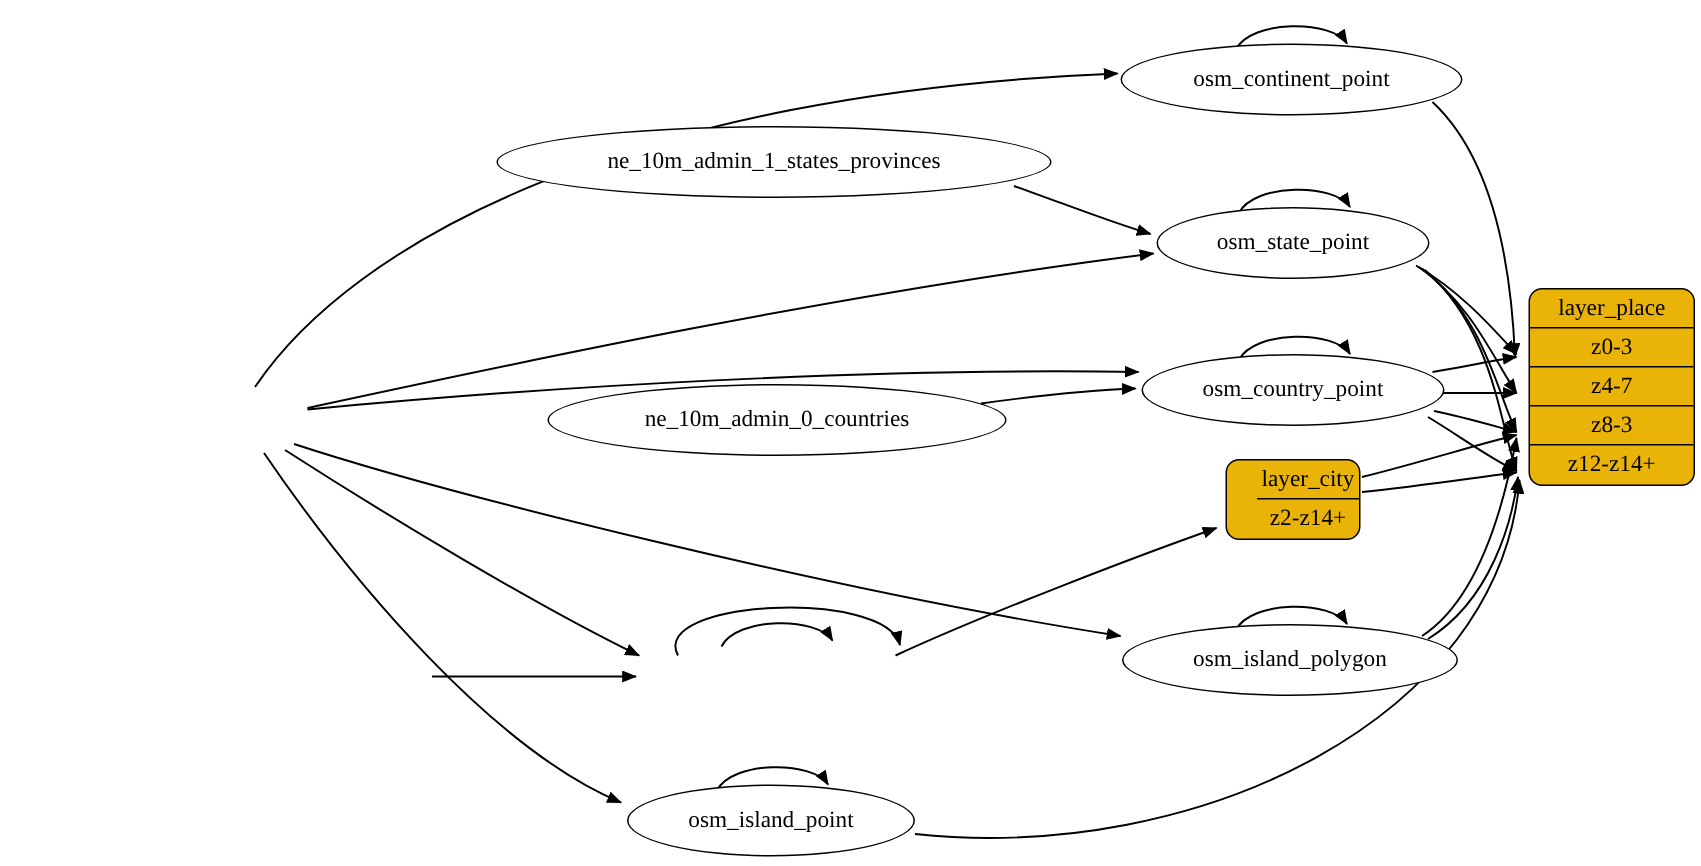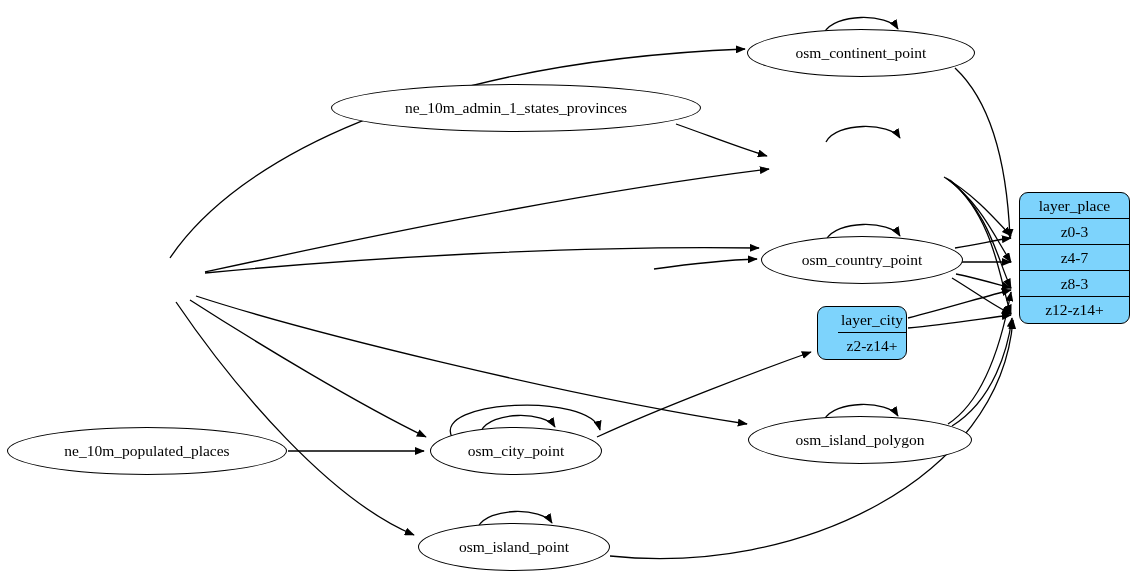--- a/index.html
+++ b/index.html
@@ -19,21 +19,21 @@
     font-family:"Liberation Serif",serif;
     font-size:15.5px;
     color:#000;
     white-space:nowrap;
     line-height:1;
   }
   .record-node{
     position:absolute;
     border:1.2px solid #000;
     border-radius:9px;
-    background:#7dd3fc;
+    background:#eab308;
     box-sizing:border-box;
     overflow:hidden;
     z-index:3;
   }
   .record-row{
     height:26px;
     display:flex;align-items:center;justify-content:center;
     border-bottom:1.2px solid #000;
     box-sizing:border-box;
     font-family:"Liberation Serif",serif;
@@ -105,37 +105,37 @@
 
       <path d="M610,556 C800,576 1000,478 1013,320"></path>
     </g>
   </svg>
 
 
   <div class="node-ellipse" style="left:331px;top:84px;width:370px;height:48px;">
     <span>ne_10m_admin_1_states_provinces</span>
   </div>
 
+  <div class="node-ellipse" style="left:365px;top:256px;width:306px;height:48px;">
+    <span>ne_10m_admin_0_countries</span>
+  </div>
 
-  <div class="node-ellipse" style="left:7px;top:427px;width:280px;height:48px;">
-    <span>ne_10m_populated_places</span>
-  </div>
 
   <div class="node-ellipse" style="left:747px;top:29px;width:228px;height:48px;text-align:center;">
     <span>osm_continent_point</span>
   </div>
 
+  <div class="node-ellipse" style="left:771px;top:138px;width:182px;height:48px;">
+    <span>osm_state_point</span>
+  </div>
 
   <div class="node-ellipse" style="left:761px;top:236px;width:202px;height:48px;">
     <span>osm_country_point</span>
   </div>
 
-  <div class="node-ellipse" style="left:430px;top:427px;width:172px;height:48px;">
-    <span>osm_city_point</span>
-  </div>
 
   <div class="node-ellipse" style="left:748px;top:416px;width:224px;height:48px;">
     <span>osm_island_polygon</span>
   </div>
 
   <div class="node-ellipse" style="left:418px;top:523px;width:192px;height:48px;">
     <span>osm_island_point</span>
   </div>
 
   <div class="record-node" style="left:1019px;top:192px;width:111px;">

